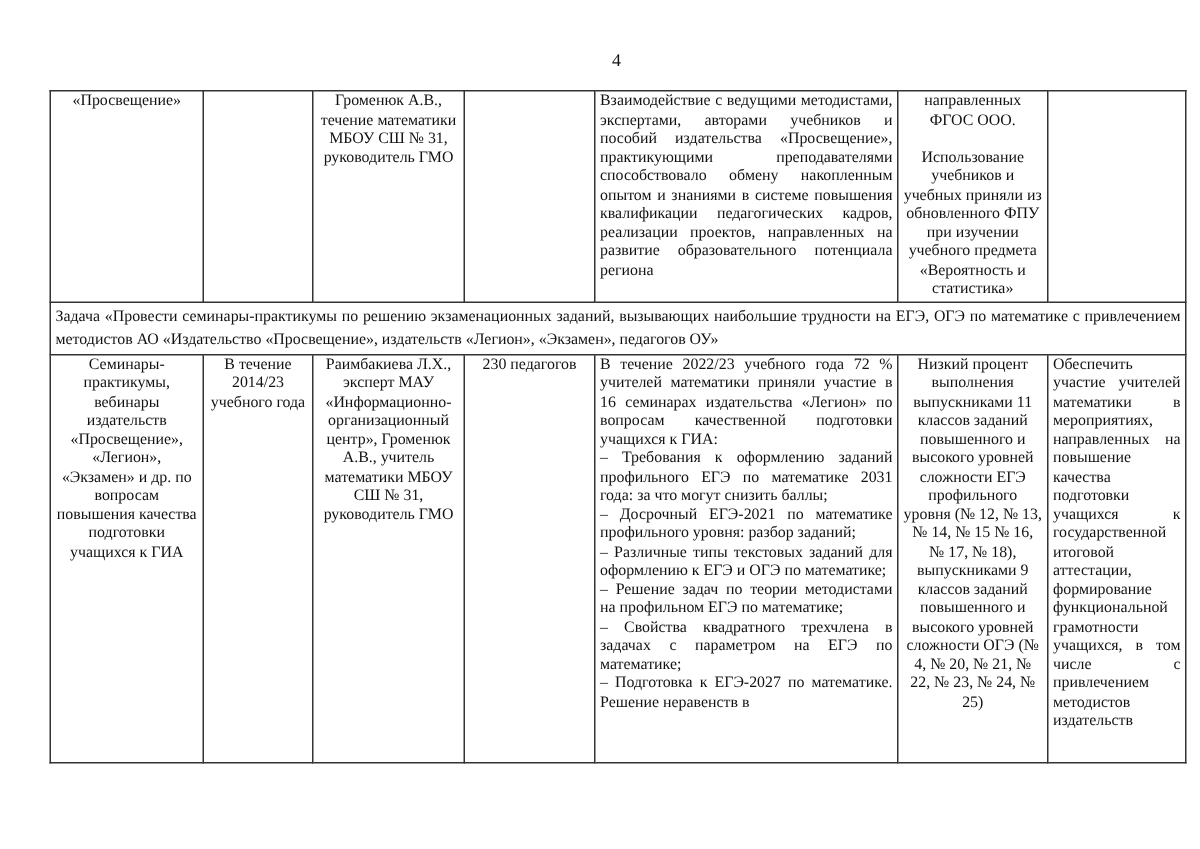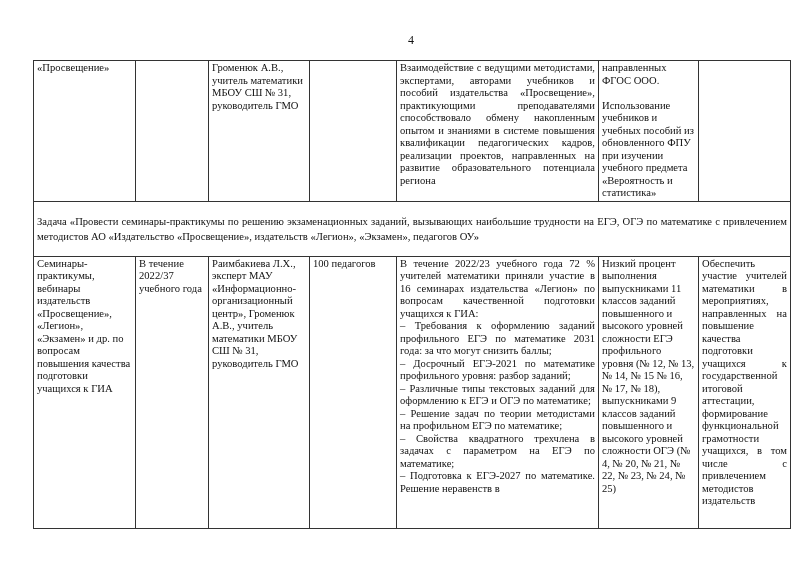--- a/index.html
+++ b/index.html
@@ -3,23 +3,23 @@
 <meta charset="utf-8">
 <style>
   html, body { margin:0; padding:0; background:#ffffff; }
   body { width:800px; height:566px; position:relative; overflow:hidden;
          font-family:"Liberation Serif", "DejaVu Serif", serif; color:#111; }
   .page-num { position:absolute; top:33px; left:0; width:800px; text-align:center;
               font-size:12px; padding-left:22px; box-sizing:border-box; }
   table { position:absolute; left:33px; top:60px; width:757px; border-collapse:collapse;
           table-layout:fixed; font-size:10.6px; line-height:12.5px; }
   td { border:1.3px solid #333; vertical-align:top; padding:1px 3px; }
-  .c { }
+  .c { text-align:center; }
   .j { text-align:justify; text-align-last:left;font-family:Liberation Serif, serif; }
-  .task { font-size:10.6px; line-height:15px; padding:12px 3px; text-align:justify; }
+  .task { font-size:10.6px; line-height:15px; padding:2px 3px; text-align:justify; }
   .line { display:block; }
   .bullet { display:block; }
   .gap { display:block; height:12.5px; }
 </style>
 </head>
 <body>
 
 <div class="page-num">4</div>
 
 <table>
@@ -29,38 +29,38 @@
       <col style="width:101px">
       <col style="width:87px">
     <col style="width:202px">
       <col style="width:100px">
       <col style="width:92px">
   </colgroup>
   <tbody>
       <tr style="height:137px">
     <td class="c">«Просвещение»</td>
     <td class="c"></td>
-    <td class="c">Громенюк А.В., учитель математики МБОУ СШ № 31, руководитель ГМО</td>
+    <td class="c">Громенюк А.В., течение математики МБОУ СШ № 31, руководитель ГМО</td>
     <td class="c"></td>
     <td class="j">Взаимодействие с ведущими методистами, экспертами, авторами учебников и пособий издательства «Просвещение», практикующими преподавателями способствовало обмену накопленным опытом и знаниями в системе повышения квалификации педагогических кадров, реализации проектов, направленных на развитие образовательного потенциала региона</td>
     <td class="c">
       <span class="line">направленных ФГОС ООО.</span>
       <span class="gap"></span>
-      <span class="line">Использование учебников и учебных пособий из обновленного ФПУ при изучении учебного предмета «Вероятность и статистика»</span>
+      <span class="line">Использование учебников и учебных приняли из обновленного ФПУ при изучении учебного предмета «Вероятность и статистика»</span>
     </td>
     <td></td>
   </tr>
   <tr>
     <td colspan="7" class="task">Задача «Провести семинары-практикумы по решению экзаменационных заданий, вызывающих наибольшие трудности на ЕГЭ, ОГЭ по математике с привлечением методистов АО «Издательство «Просвещение», издательств «Легион», «Экзамен», педагогов ОУ»</td>
   </tr>
   <tr style="height:272px">
     <td class="c">Семинары-практикумы, вебинары издательств «Просвещение», «Легион», «Экзамен» и др. по вопросам повышения качества подготовки учащихся к ГИА</td>
-    <td class="c">В течение 2022/37 учебного года</td>
+    <td class="c">В течение 2014/23 учебного года</td>
     <td class="c">Раимбакиева Л.Х., эксперт МАУ «Информационно-организационный центр», Громенюк А.В., учитель математики МБОУ СШ № 31, руководитель ГМО</td>
-    <td class="c">100 педагогов</td>
+    <td class="c">230 педагогов</td>
     <td class="j">
       <span class="line">В течение 2022/23 учебного года 72 % учителей математики приняли участие в 16 семинарах издательства «Легион» по вопросам качественной подготовки учащихся к ГИА:</span>
       <span class="bullet">– Требования к оформлению заданий профильного ЕГЭ по математике 2031 года: за что могут снизить баллы;</span>
       <span class="bullet">– Досрочный ЕГЭ-2021 по математике профильного уровня: разбор заданий;</span>
       <span class="bullet">– Различные типы текстовых заданий для оформлению к ЕГЭ и ОГЭ по математике;</span>
       <span class="bullet">– Решение задач по теории методистами на профильном ЕГЭ по математике;</span>
       <span class="bullet">– Свойства квадратного трехчлена в задачах с параметром на ЕГЭ по математике;</span>
       <span class="bullet">– Подготовка к ЕГЭ-2027 по математике. Решение неравенств в</span>
     </td>
     <td class="c">Низкий процент выполнения выпускниками 11 классов заданий повышенного и высокого уровней сложности ЕГЭ профильного уровня (№ 12, № 13, № 14, № 15 № 16, № 17, № 18), выпускниками 9 классов заданий повышенного и высокого уровней сложности ОГЭ (№ 4, № 20, № 21, № 22, № 23, № 24, № 25)</td>

